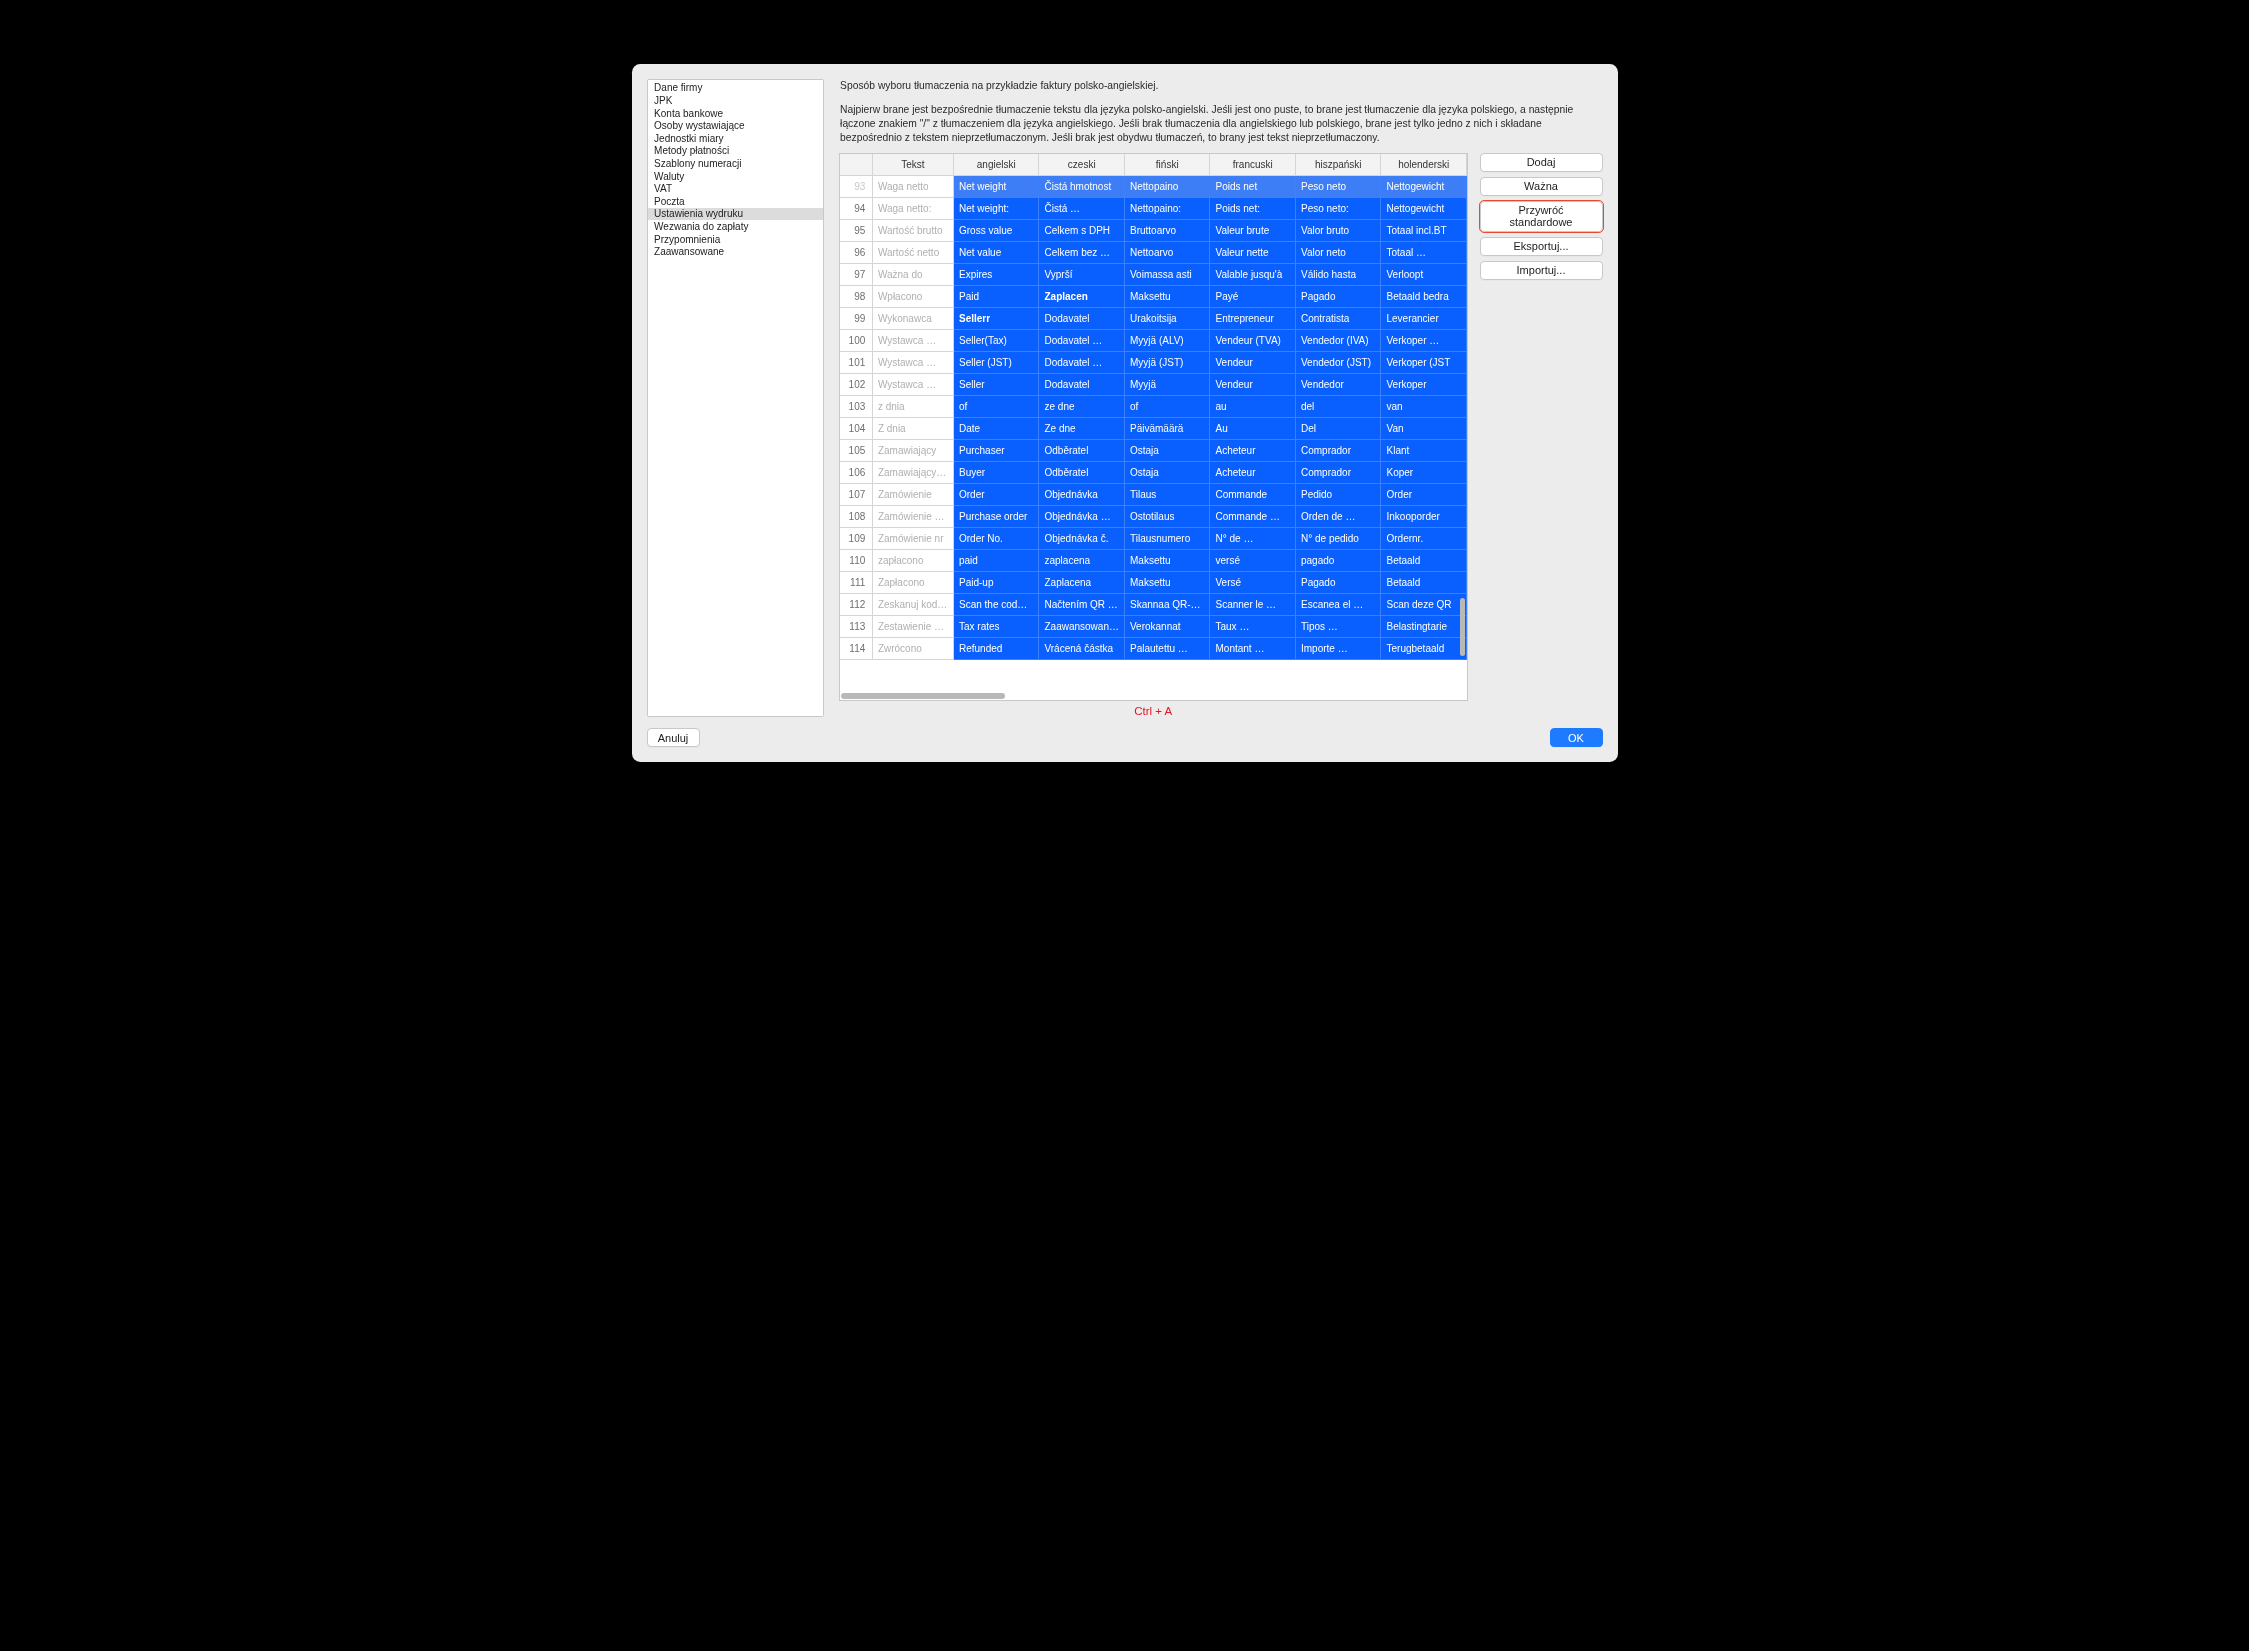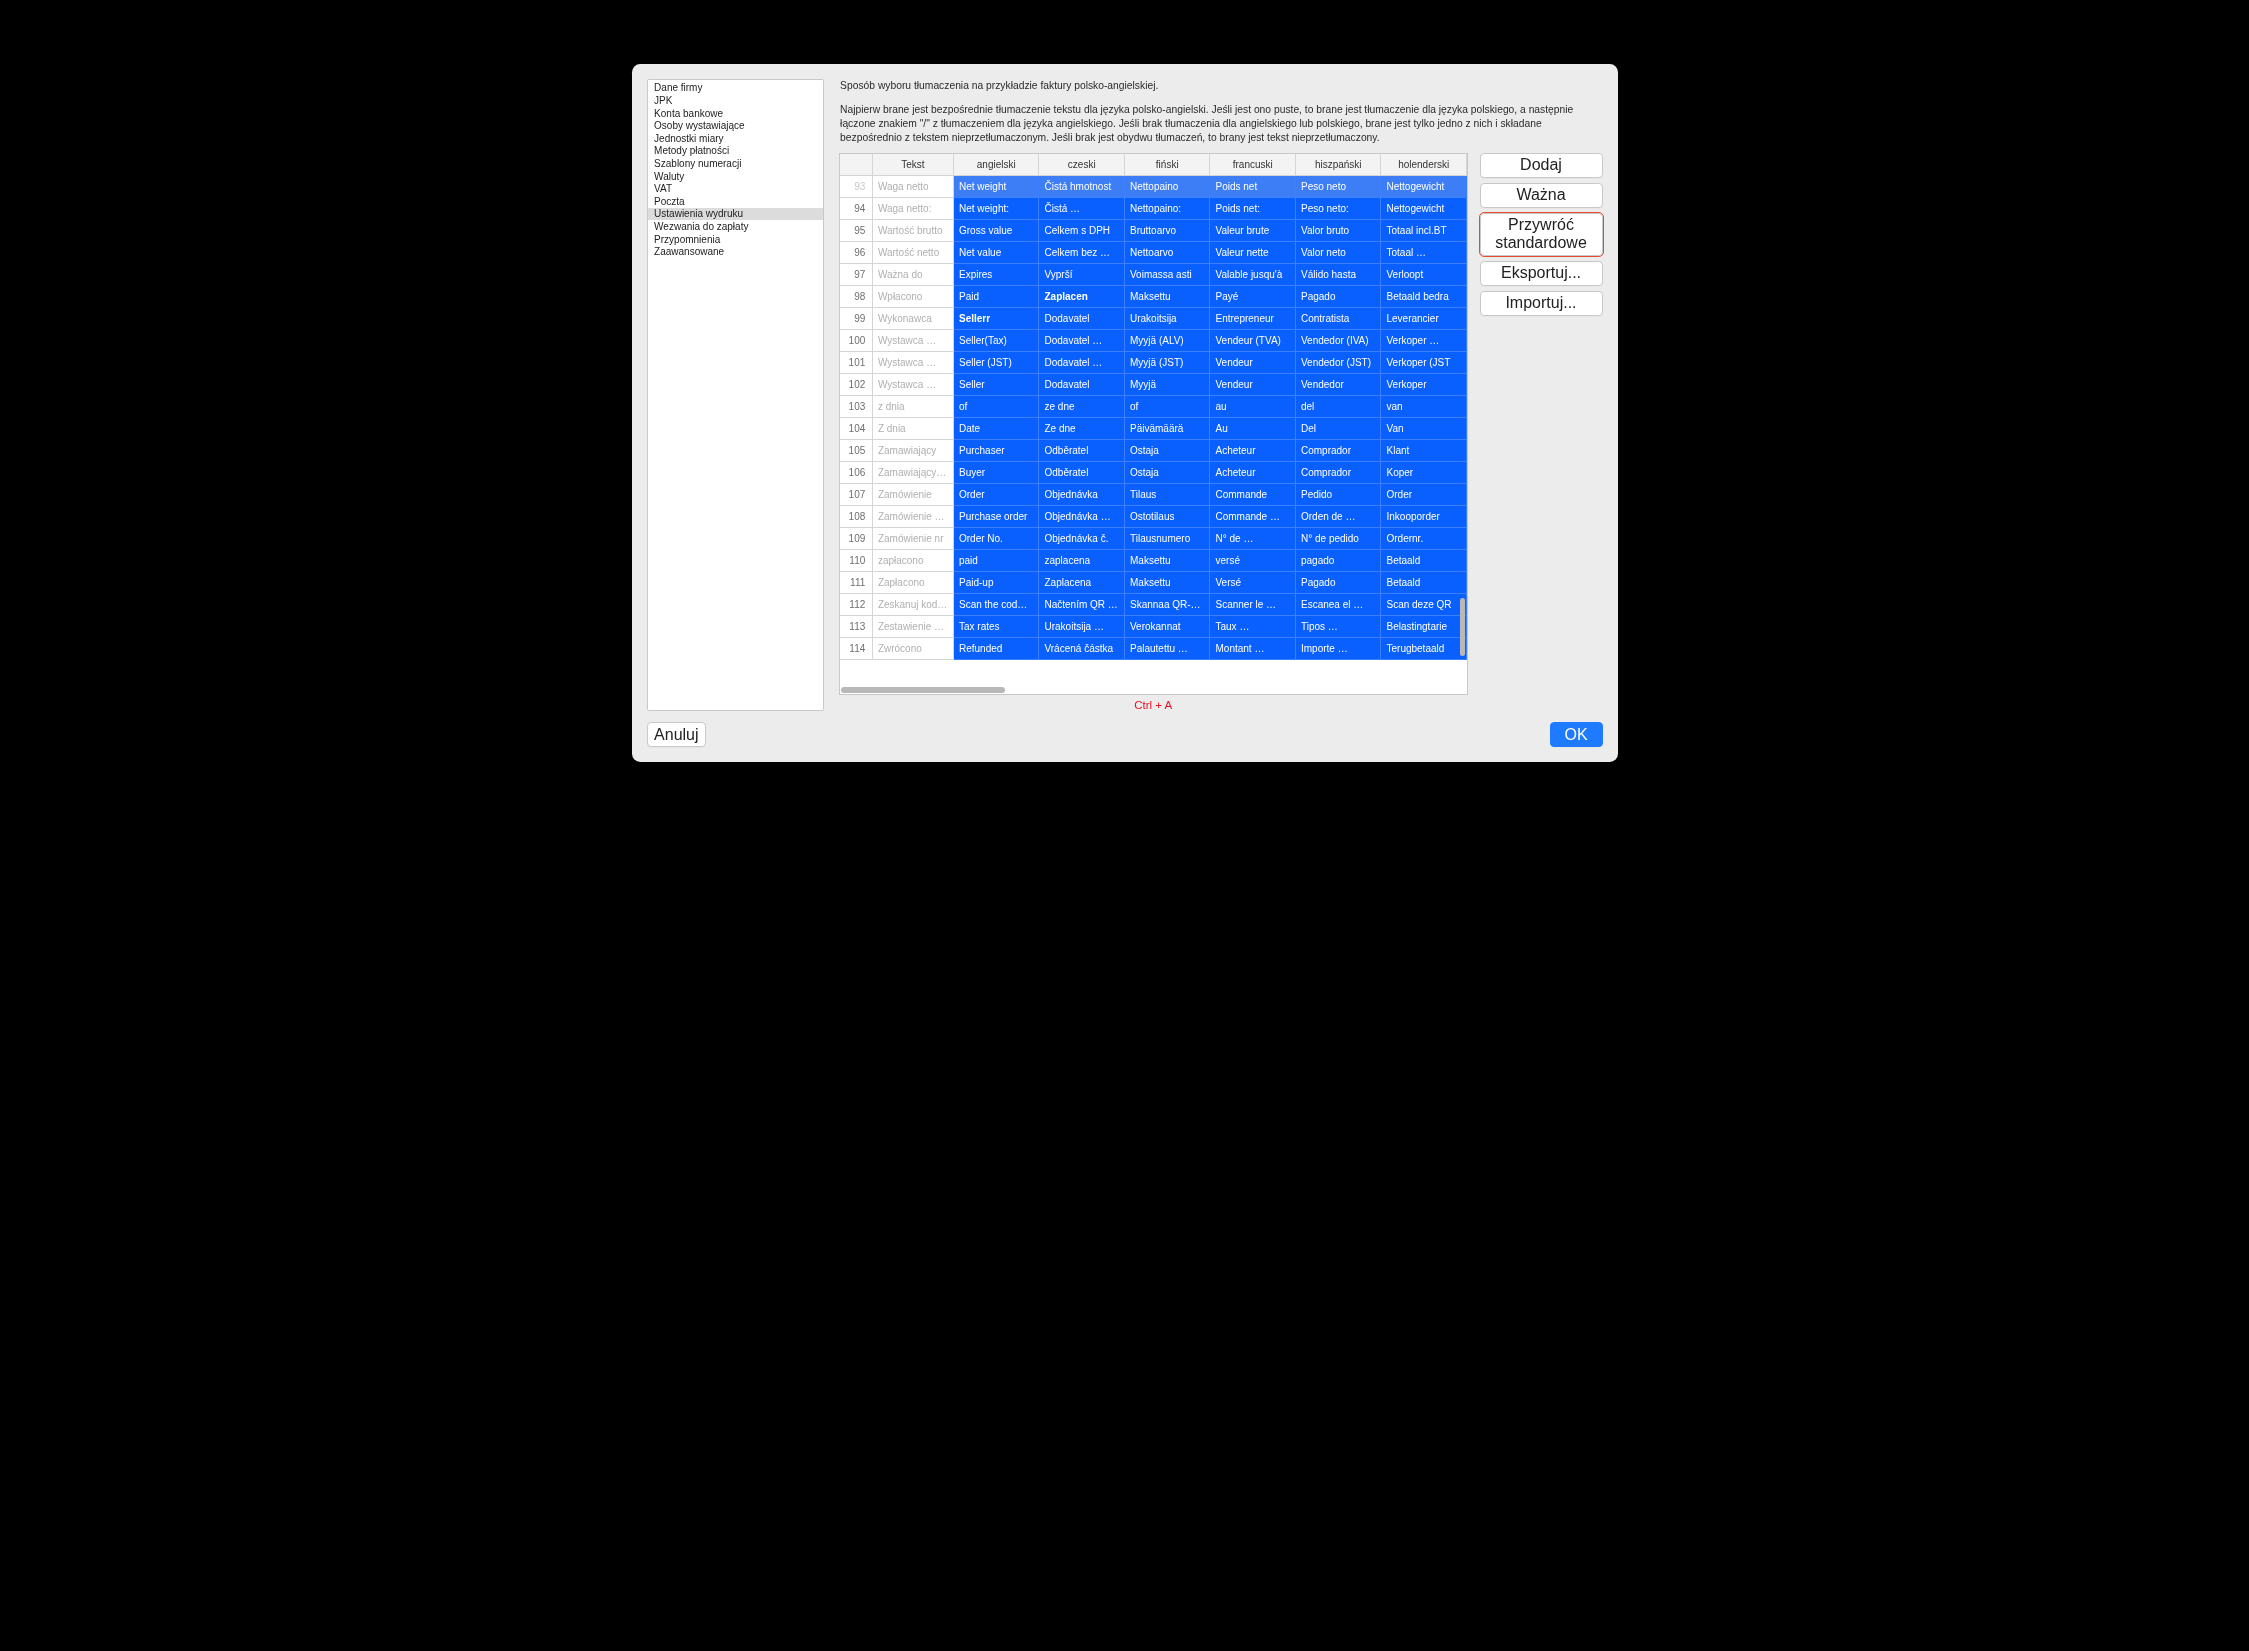--- a/index.html
+++ b/index.html
@@ -148,21 +148,21 @@
     width:123px;
     display:flex;
     flex-direction:column;
     gap:5px;
   }
   .macbtn {
     background:#fff;
     border:0.8px solid #c8c8c8;
     border-radius:4.1px;
     padding:2.5px 6.6px;
-    font-size:16px;
+    font-size:11px;
     text-align:center;
     cursor:pointer;
     box-shadow: 0 0.8px 0 rgba(0,0,0,.03);
   }
   .macbtn.highlight {
     outline:1.6px solid #e64a2e;
     outline-offset:0.8px;
   }
   .hint {
     text-align:center;
@@ -454,21 +454,21 @@
                       <td class="sel">Načtením QR …</td>
                       <td class="sel">Skannaa QR-…</td>
                       <td class="sel">Scanner le …</td>
                       <td class="sel">Escanea el …</td>
                       <td class="sel">Scan deze QR</td>
                     </tr>
                     <tr>
                       <td class="num">113</td>
                       <td class="key">Zestawienie …</td>
                       <td class="sel">Tax rates</td>
-                      <td class="sel">Urakoitsija …</td>
+                      <td class="sel">Zaawansowane …</td>
                       <td class="sel">Verokannat</td>
                       <td class="sel">Taux …</td>
                       <td class="sel">Tipos …</td>
                       <td class="sel">Belastingtarie</td>
                     </tr>
                     <tr>
                       <td class="num">114</td>
                       <td class="key">Zwrócono</td>
                       <td class="sel">Refunded</td>
                       <td class="sel">Vrácená částka</td>

